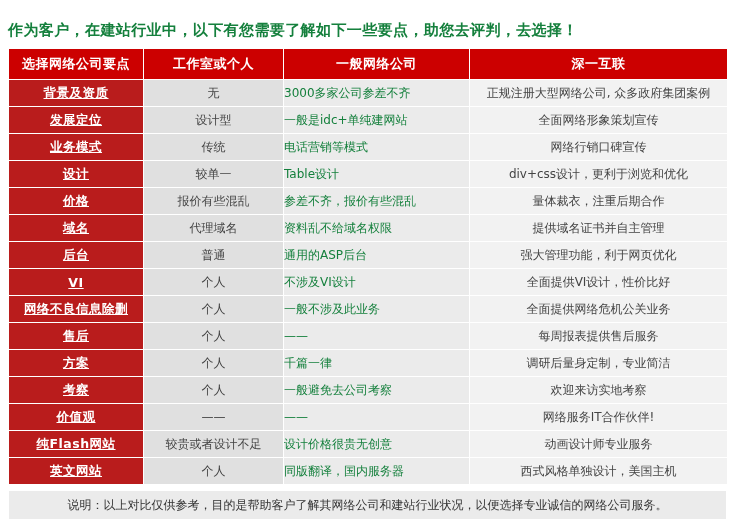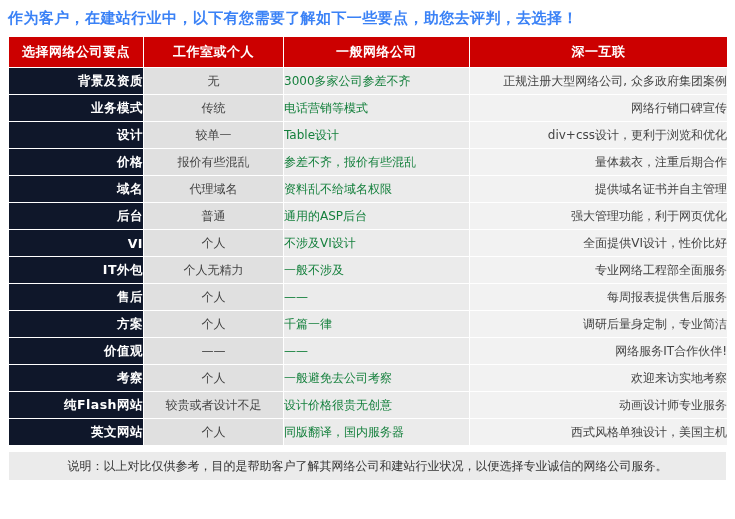--- a/index.html
+++ b/index.html
@@ -15,24 +15,25 @@
   }
   .page {
     position: relative;
     width: 735px;
     height: 519px;
     box-sizing: border-box;
   }
   .headline {
     font-size: 15px;
     font-weight: bold;
-    color: #3b82f6;
+    color: #15803d;
     padding: 9px 16px 8px 8px;
     letter-spacing: 0.4px;
     white-space: nowrap;
+    margin-top: 12px;
   }
   table.cmp {
     border-collapse: collapse;
     table-layout: fixed;
     width: 719px;
     margin: 0 0 0 8px;
     background: #ffffff;
   }
   table.cmp td, table.cmp th {
     border: 1px solid #ffffff;
@@ -48,42 +49,43 @@
     letter-spacing: 0.5px;
     border: 1px solid #ffffff;
   }
   tbody td {
     height: 26px;
     font-size: 12px;
     color: #333333;
     vertical-align: middle;
   }
   td.c0 {
-    background: #0f172a;
+    background: #b91c1c;
     color: #ffffff;
-    text-align: right;
+    text-align: center;
     font-weight: bold;
     font-size: 12.5px;
     letter-spacing: 0.5px;
+    text-decoration: underline;
   }
   td.c1 {
     background: #e0e0e0;
     color: #444444;
     text-align: center;
   }
   td.c2 {
     background: #ebebeb;
     color: #15803d;
     text-align: left;
     padding-left: 9px;
   }
   td.c3 {
     background: #f2f2f2;
     color: #444444;
-    text-align: right;
+    text-align: center;
     padding-left: 9px;
   }
   .col0 { width: 135px; }
   .col1 { width: 140px; }
   .col2 { width: 186px; }
   .col3 { width: 258px; }
   .note {
     margin: 5px 8px 0 8px;
     background: #ebebeb;
     border: 1px solid #ffffff;
@@ -117,20 +119,26 @@
       </tr>
     </thead>
     <tbody>
       <tr>
         <td class="c0">背景及资质</td>
         <td class="c1">无</td>
         <td class="c2">3000多家公司参差不齐</td>
         <td class="c3">正规注册大型网络公司, 众多政府集团案例</td>
       </tr>
       <tr>
+        <td class="c0">发展定位</td>
+        <td class="c1">设计型</td>
+        <td class="c2">一般是idc+单纯建网站</td>
+        <td class="c3">全面网络形象策划宣传</td>
+      </tr>
+      <tr>
         <td class="c0">业务模式</td>
         <td class="c1">传统</td>
         <td class="c2">电话营销等模式</td>
         <td class="c3">网络行销口碑宣传</td>
       </tr>
       <tr>
         <td class="c0">设计</td>
         <td class="c1">较单一</td>
         <td class="c2">Table设计</td>
         <td class="c3">div+css设计，更利于浏览和优化</td>
@@ -153,50 +161,50 @@
         <td class="c2">通用的ASP后台</td>
         <td class="c3">强大管理功能，利于网页优化</td>
       </tr>
       <tr>
         <td class="c0">VI</td>
         <td class="c1">个人</td>
         <td class="c2">不涉及VI设计</td>
         <td class="c3">全面提供VI设计，性价比好</td>
       </tr>
       <tr>
-        <td class="c0">IT外包</td>
-        <td class="c1">个人无精力</td>
-        <td class="c2">一般不涉及</td>
-        <td class="c3">专业网络工程部全面服务</td>
+        <td class="c0">网络不良信息除删</td>
+        <td class="c1">个人</td>
+        <td class="c2">一般不涉及此业务</td>
+        <td class="c3">全面提供网络危机公关业务</td>
       </tr>
       <tr>
         <td class="c0">售后</td>
         <td class="c1">个人</td>
         <td class="c2">——</td>
         <td class="c3">每周报表提供售后服务</td>
       </tr>
       <tr>
         <td class="c0">方案</td>
         <td class="c1">个人</td>
         <td class="c2">千篇一律</td>
         <td class="c3">调研后量身定制，专业简洁</td>
+      </tr>
+      <tr>
+        <td class="c0">考察</td>
+        <td class="c1">个人</td>
+        <td class="c2">一般避免去公司考察</td>
+        <td class="c3">欢迎来访实地考察</td>
       </tr>
       <tr>
         <td class="c0">价值观</td>
         <td class="c1">——</td>
         <td class="c2">——</td>
         <td class="c3">网络服务IT合作伙伴!</td>
       </tr>
       <tr>
-        <td class="c0">考察</td>
-        <td class="c1">个人</td>
-        <td class="c2">一般避免去公司考察</td>
-        <td class="c3">欢迎来访实地考察</td>
-      </tr>
-      <tr>
         <td class="c0">纯Flash网站</td>
         <td class="c1">较贵或者设计不足</td>
         <td class="c2">设计价格很贵无创意</td>
         <td class="c3">动画设计师专业服务</td>
       </tr>
       <tr>
         <td class="c0">英文网站</td>
         <td class="c1">个人</td>
         <td class="c2">同版翻译，国内服务器</td>
         <td class="c3">西式风格单独设计，美国主机</td>

